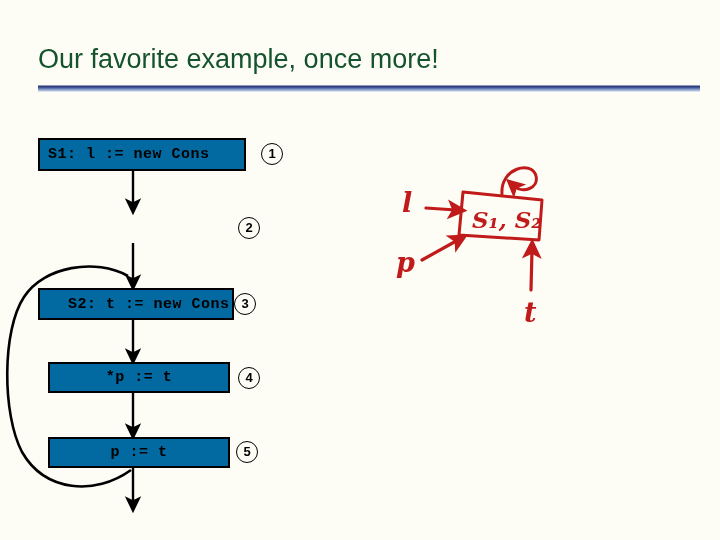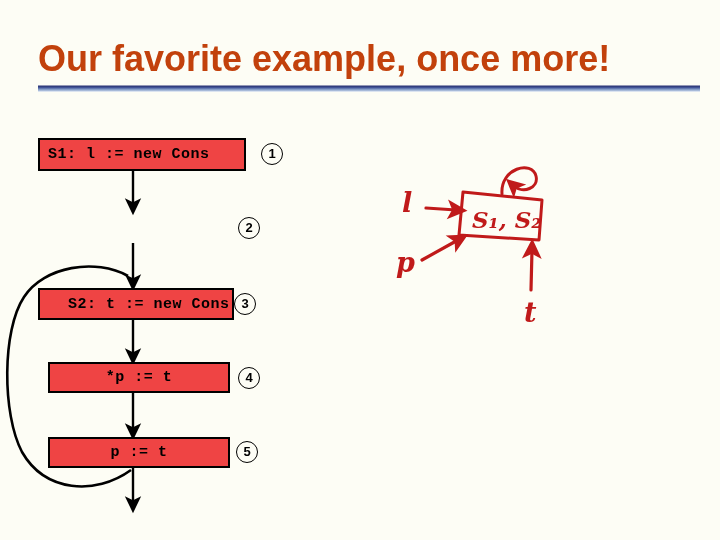--- a/index.html
+++ b/index.html
@@ -20,27 +20,26 @@
     width: 720px;
     height: 540px;
   }
 
   
   #title {
     position: absolute;
     left: 38px;
     top: 38px;
     width: 660px;
-    font-size: 36px;
+    font-size: 27px;
     line-height: 42px;
-    color: #c2410c;
+    color: #14532d;
     font-family: "Liberation Sans", sans-serif;
     letter-spacing: 0px;
     white-space: nowrap;
-    font-weight: bold;
   }
   #title-rule {
     position: absolute;
     left: 38px;
     top: 85px;
     width: 662px;
     height: 7px;
     background: linear-gradient(to bottom,
         #ffffff 0%,
         #2a3470 14%,
@@ -53,21 +52,21 @@
   
   #flow {
     position: absolute;
     left: 0; top: 0;
     width: 720px;
     height: 540px;
   }
   .node {
     position: absolute;
     border: 2px solid #000;
-    background: #ef4444;
+    background: #0369a1;
     box-sizing: border-box;
     font-family: "Liberation Mono", monospace;
     font-weight: bold;
     font-size: 15px;
     color: #000;
     display: flex;
     align-items: center;
     letter-spacing: 0.5px;
     white-space: nowrap;
     overflow: visible;

